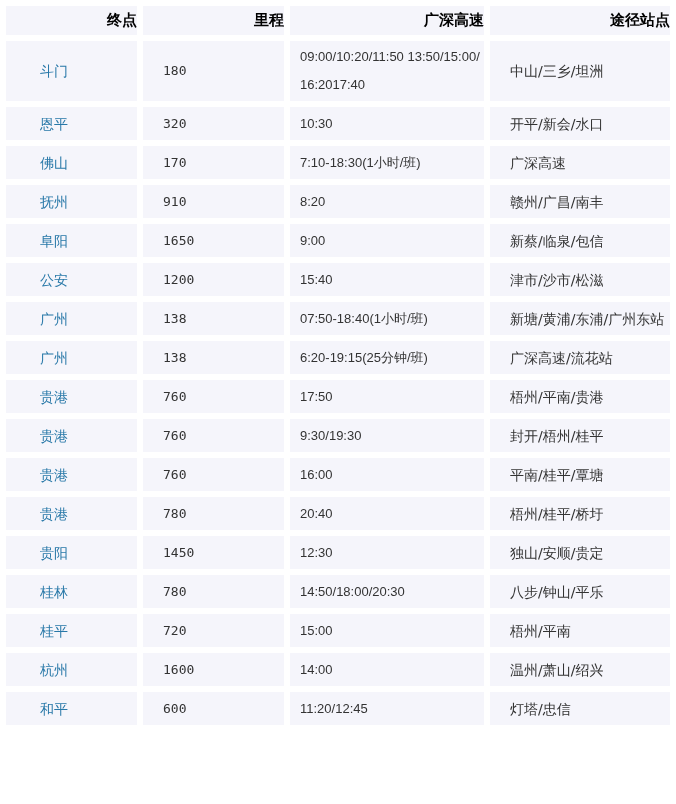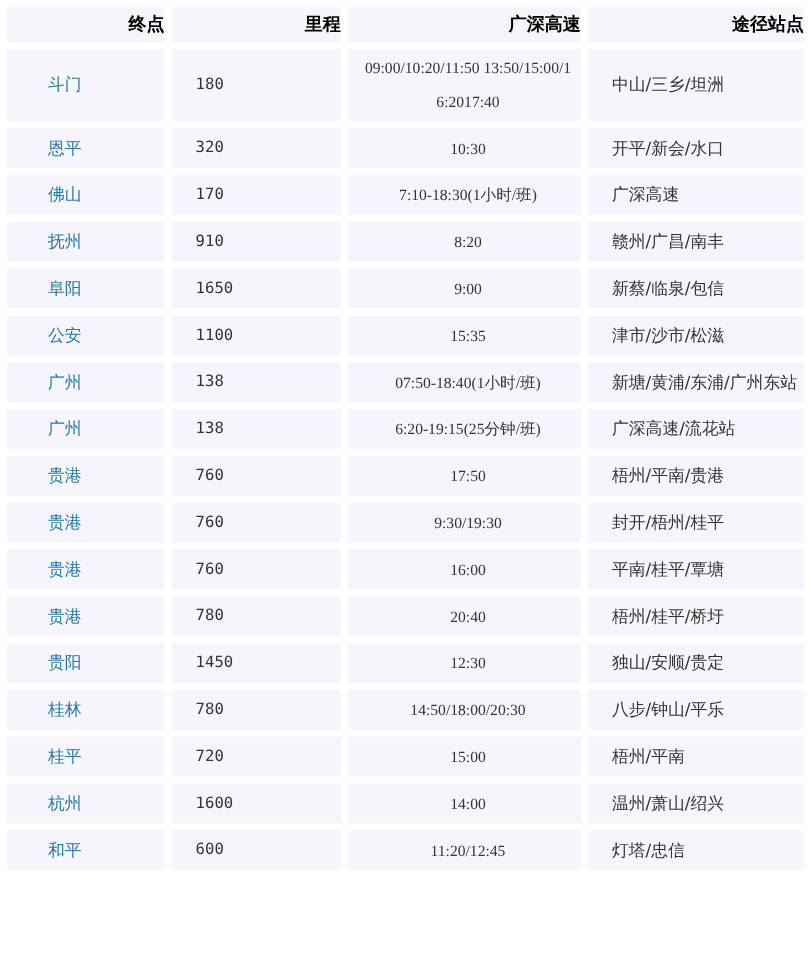--- a/index.html
+++ b/index.html
@@ -35,21 +35,21 @@
     height: 29px;
     line-height: 28px;
     padding: 2px 0;
     font-size: 14px;
     color: #333333;
     text-align: left;
     word-break: break-all;
   }
   td.col-dest { padding-left: 34px; }
   td.col-km   { padding-left: 20px; font-family: "DejaVu Sans Mono", monospace; font-size: 13px; }
-  td.col-time { padding-left: 10px; padding-right: 4px; font-family: Liberation Serif, serif; font-size: 13px; text-align: center; }
+  td.col-time { padding-left: 10px; padding-right: 4px; font-family: Liberation Sans, sans-serif; font-size: 13px; }
   td.col-sta  { padding-left: 20px; }
   .dest-link {
     color: #2878a8;
     cursor: pointer;
     text-decoration: none;
   }
 </style>
 </head>
 <body>
 
@@ -112,22 +112,22 @@
     </td>
     <td class="col-km">1650</td>
     <td class="col-time">9:00</td>
     <td class="col-sta">新蔡/临泉/包信</td>
   </tr>
 
   <tr>
     <td class="col-dest">
       <span class="dest-link">公安</span>
     </td>
-    <td class="col-km">1100</td>
-    <td class="col-time">15:35</td>
+    <td class="col-km">1200</td>
+    <td class="col-time">15:40</td>
     <td class="col-sta">津市/沙市/松滋</td>
   </tr>
 
   <tr>
     <td class="col-dest">
       <span class="dest-link">广州</span>
     </td>
     <td class="col-km">138</td>
     <td class="col-time">07:50-18:40(1小时/班)</td>
     <td class="col-sta">新塘/黄浦/东浦/广州东站</td>

